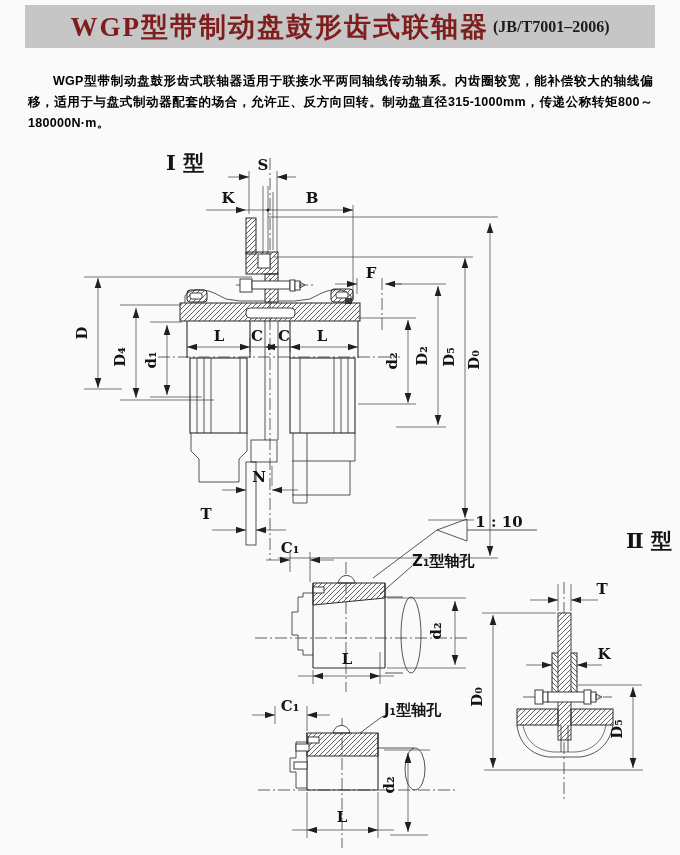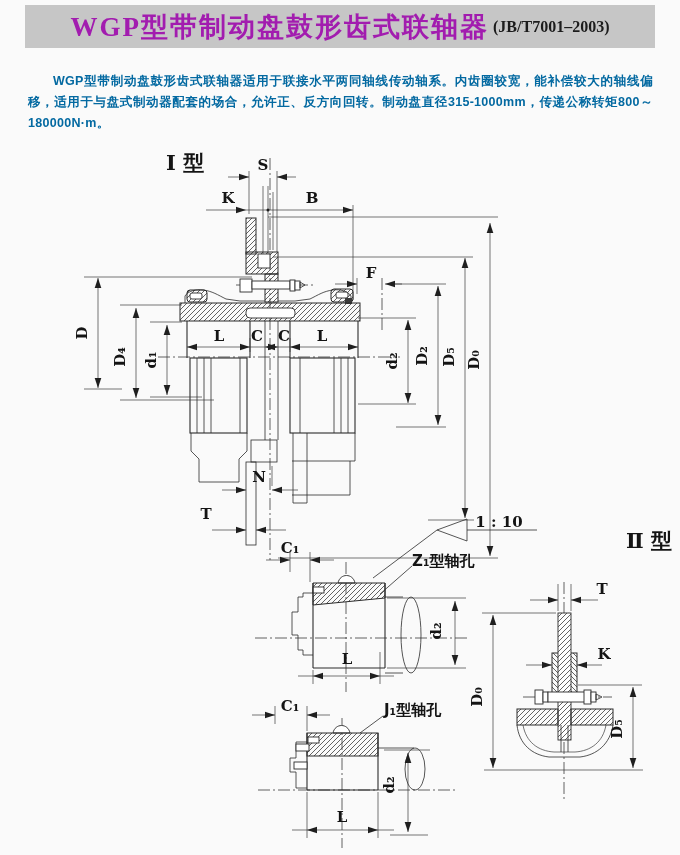--- a/index.html
+++ b/index.html
@@ -8,29 +8,29 @@
     background:#fafafa; overflow:hidden;
     font-family:"Liberation Sans", sans-serif;
   }
   .banner{
     position:absolute; left:25px; top:5px; width:630px; height:43px;
     background:#c6c6c6; display:flex; align-items:center; justify-content:center;
     white-space:nowrap;
   }
   .banner .t-main{
     font-family:"Liberation Serif","DejaVu Serif",serif;
-    font-weight:bold; font-size:27px; color:#a21caf; letter-spacing:2px;
+    font-weight:bold; font-size:27px; color:#7f1d1d; letter-spacing:2px;
   }
   .banner .t-std{
     font-family:"Liberation Serif","DejaVu Serif",serif;
     font-weight:bold; font-size:16px; color:#1c1c1c; margin-left:4px;
   }
   .para{
     position:absolute; left:28px; width:625px;
-    font-size:12.5px; font-weight:bold; color:#0369a1;
+    font-size:12.5px; font-weight:bold; color:#000000;
     line-height:21px; text-align:justify; text-indent:2em; letter-spacing:0.3px;
   }
   #p1{top:58px;} #p2{top:107px;}
   svg{position:absolute; left:0; top:0;}
   .geo{stroke:#2b2b2b; stroke-width:1.1; fill:none;}
   .geoT{stroke:#2b2b2b; stroke-width:0.8; fill:none;}
   .thin{stroke:#3a3a3a; stroke-width:0.7; fill:none;}
   .cl{stroke:#3a3a3a; stroke-width:0.8; fill:none; stroke-dasharray:12 3 2 3;}
   .hatch{fill:url(#h1); stroke:#2b2b2b; stroke-width:1;}
   .hatch2{fill:url(#h2); stroke:#2b2b2b; stroke-width:1;}
@@ -357,18 +357,18 @@
 
       <text class="dim" x="602" y="594">T</text>
       <text class="dim" x="604" y="659">K</text>
       <text class="dim" transform="rotate(-90 482 697)" x="482" y="697">D₀</text>
       <text class="dim" transform="rotate(-90 622 729)" x="622" y="729">D₅</text>
     </g>
   </svg>
 
   <div class="banner">
     <span class="t-main">WGP型带制动盘鼓形齿式联轴器</span>
-    <span class="t-std">(JB/T7001–2003)</span>
+    <span class="t-std">(JB/T7001–2006)</span>
   </div>
 
   <p class="para" id="p1">WGP型带制动盘鼓形齿式联轴器适用于联接水平两同轴线传动轴系。内齿圈较宽，能补偿较大的轴线偏移，适用于与盘式制动器配套的场合，允许正、反方向回转。制动盘直径315-1000mm，传递公称转矩800～180000N·m。</p>
 
 </div>
 
 </body></html>

